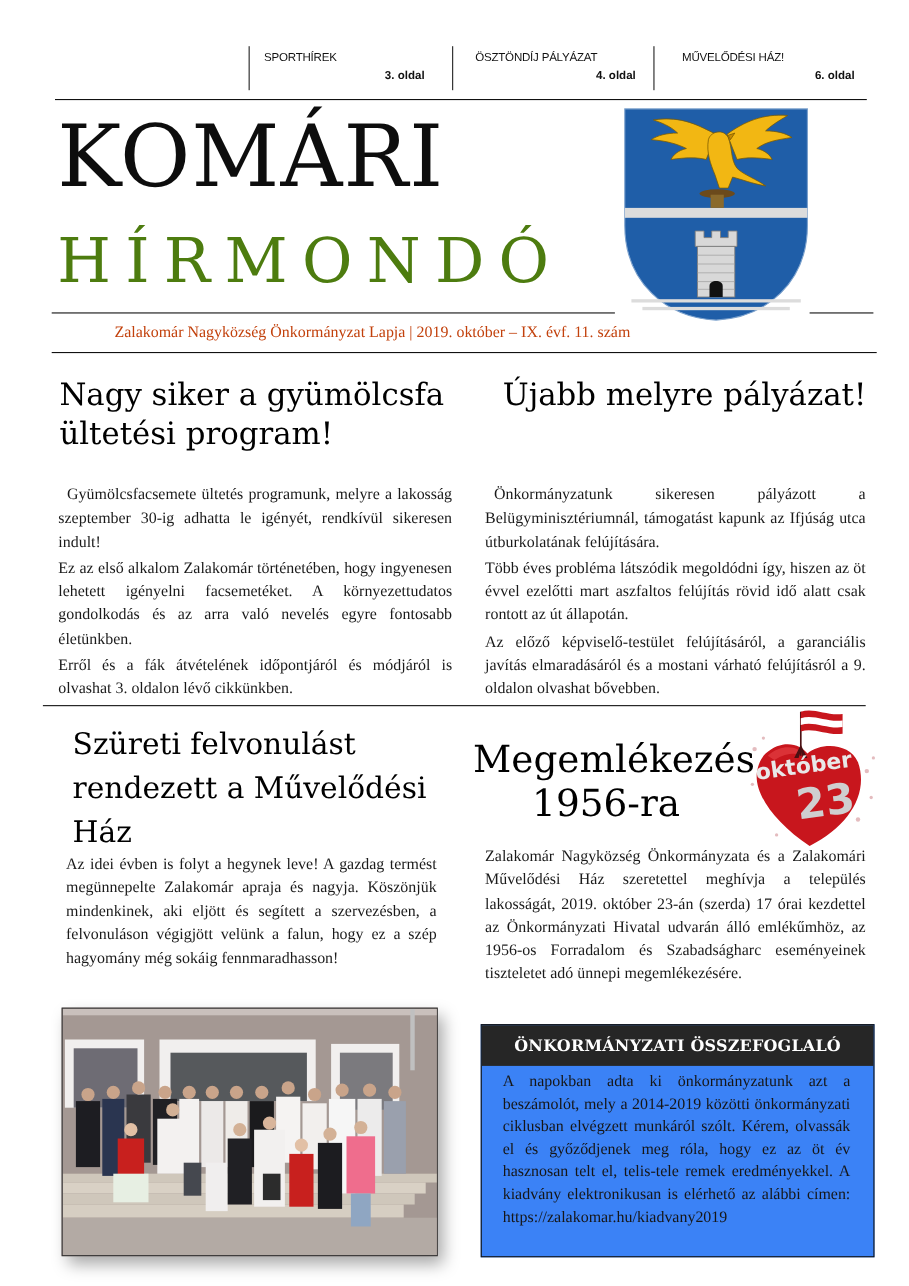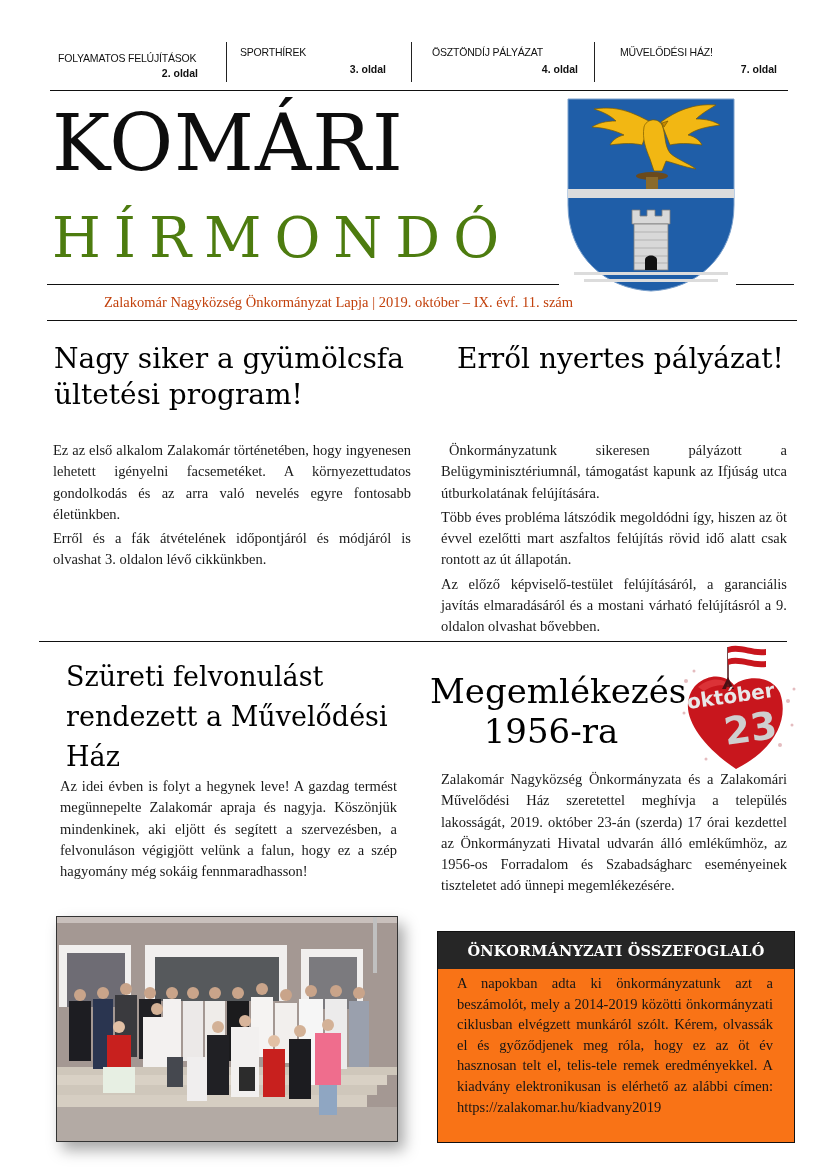--- a/index.html
+++ b/index.html
@@ -49,46 +49,42 @@
 
   .h-a4 { left: 430px; top: 671px; font-size: 34px; width: 242px; text-align: center; line-height: 40px; }
   .b-a4 { left: 441px; top: 769px; width: 346px; }
 
   .oct-logo { position: absolute; left: 676px; top: 641px; width: 124px; height: 132px; }
 
   
   .photo-wrap { position: absolute; left: 56px; top: 916px; width: 342px; height: 226px; border: 1px solid #333; box-shadow: 6px 8px 14px rgba(0,0,0,0.35); overflow: hidden; background: #a89a96; }
 
   
-  .summary { position: absolute; left: 437px; top: 931px; width: 358px; height: 212px; border: 1px solid #111; background: #f97316; }
+  .summary { position: absolute; left: 437px; top: 931px; width: 358px; height: 212px; border: 1px solid #111; background: #3b82f6; }
   .summary-head { height: 37px; background: #262626; color: #ffffff; font-family: "DejaVu Serif", serif; font-weight: bold; font-size: 14.5px; text-align: center; line-height: 37px; letter-spacing: 0.2px; }
   .summary-body { position: absolute; left: 19px; top: 41px; width: 316px; font-family: "Liberation Serif", serif; font-size: 14.5px; line-height: 20.6px; text-align: justify; color: #161616; }
 </style>
 </head>
 <body>
 
 <div class="teasers">
-  <div class="teaser t1">
-    <span class="t-title">FOLYAMATOS FELÚJÍTÁSOK</span>
-    <span class="t-page">2. oldal</span>
-  </div>
   <div class="vsep" style="left:176px"></div>
   <div class="teaser t2">
     <span class="t-title">SPORTHÍREK</span>
     <span class="t-page">3. oldal</span>
   </div>
   <div class="vsep" style="left:361px"></div>
   <div class="teaser t3">
     <span class="t-title">ÖSZTÖNDÍJ PÁLYÁZAT</span>
     <span class="t-page">4. oldal</span>
   </div>
   <div class="vsep" style="left:544px"></div>
   <div class="teaser t4">
     <span class="t-title">MŰVELŐDÉSI HÁZ!</span>
-    <span class="t-page">7. oldal</span>
+    <span class="t-page">6. oldal</span>
   </div>
 </div>
 <div class="rule-top"></div>
 
 <div class="mast-1">KOMÁRI</div>
 <div class="mast-2">HÍRMONDÓ</div>
 
 <svg class="crest" viewBox="0 0 170 196">
   <path d="M2 2 H168 V108 C168 160 130 192 85 194 C40 192 2 160 2 108 Z" fill="#1f5ea8" stroke="#7aa0cc" stroke-width="1"></path>
   <rect x="2" y="92" width="166" height="9" fill="#dcdcdc"></rect>
@@ -121,25 +117,26 @@
   <rect x="18" y="182" width="134" height="3" fill="#dcdcdc"></rect>
 </svg>
 
 <div class="rule-mast-l"></div>
 <div class="rule-mast-r"></div>
 <div class="subtitle">Zalakomár Nagyközség Önkormányzat Lapja | 2019. október – IX. évf. 11. szám</div>
 <div class="rule-sub"></div>
 
 <h2 class="headline h-a1">Nagy siker a gyümölcsfa ültetési program!</h2>
 <div class="body-text b-a1">
+  <p class="indent">Gyümölcsfacsemete ültetés programunk, melyre a lakosság szeptember 30-ig adhatta le igényét, rendkívül sikeresen indult!</p>
   <p>Ez az első alkalom Zalakomár történetében, hogy ingyenesen lehetett igényelni facsemetéket. A környezettudatos gondolkodás és az arra való nevelés egyre fontosabb életünkben.</p>
   <p>Erről és a fák átvételének időpontjáról és módjáról is olvashat 3. oldalon lévő cikkünkben.</p>
 </div>
 
-<h2 class="headline h-a2">Erről nyertes pályázat!</h2>
+<h2 class="headline h-a2">Újabb melyre pályázat!</h2>
 <div class="body-text b-a2">
   <p class="indent">Önkormányzatunk sikeresen pályázott a Belügyminisztériumnál, támogatást kapunk az Ifjúság utca útburkolatának felújítására.</p>
   <p>Több éves probléma látszódik megoldódni így, hiszen az öt évvel ezelőtti mart aszfaltos felújítás rövid idő alatt csak rontott az út állapotán.</p>
   <p>Az előző képviselő-testület felújításáról, a garanciális javítás elmaradásáról és a mostani várható felújításról a 9. oldalon olvashat bővebben.</p>
 </div>
 
 <div class="rule-mid"></div>
 
 <h2 class="headline h-a3">Szüreti felvonulást rendezett a Művelődési Ház</h2>
 <div class="body-text b-a3">

